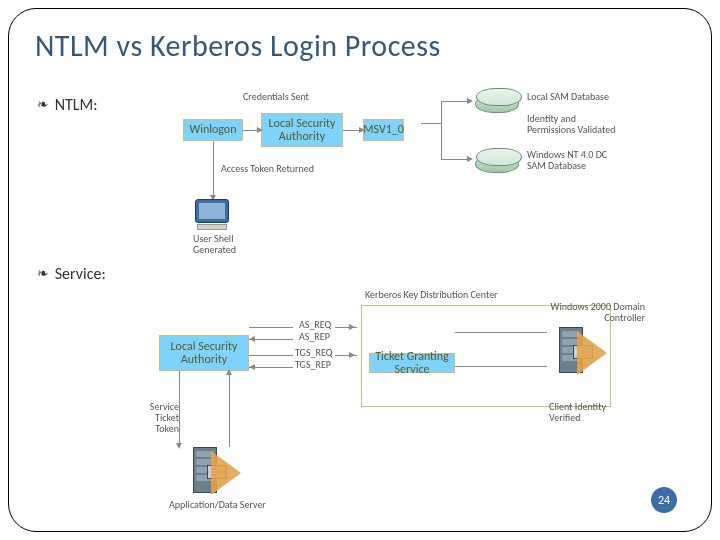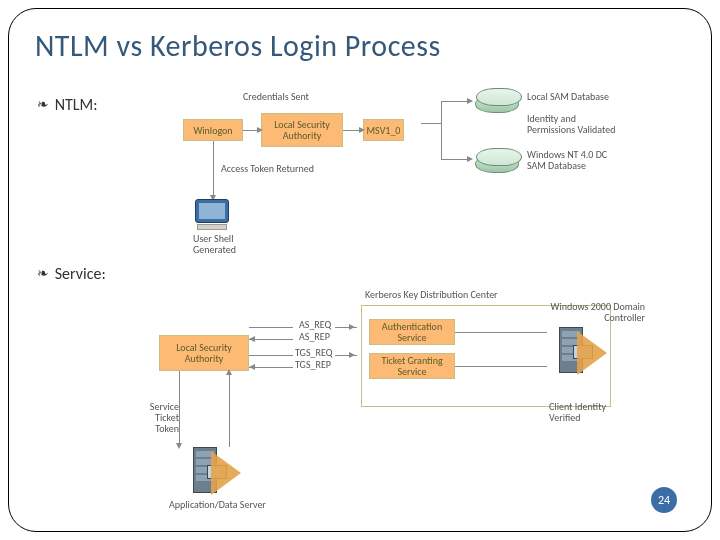--- a/index.html
+++ b/index.html
@@ -18,22 +18,22 @@
   .bullet-row .lbl { font-size: 16px; color: #333; }
   .pagenum {
     position: absolute; right: 34px; bottom: 18px;
     width: 26px; height: 26px; border-radius: 50%;
     background: #3b6ea5; color: #fff; font-size: 12px;
     display: flex; align-items: center; justify-content: center;
   }
 
   
   .box {
-    position: absolute; background: #fdba74; border: 1px solid #c9be86;
-    font-size: 10px; color: #5a5a2e; text-align: center; line-height: 1.1;
+    position: absolute; background: #7dd3fc; border: 1px solid #c9be86;
+    font-size: 12px; color: #5a5a2e; text-align: center; line-height: 1.1;
     display: flex; align-items: center; justify-content: center; padding: 2px;
   }
   .disk {
     position: absolute; width: 44px; height: 18px;
     background: linear-gradient(#cfe8d6,#9fc7a9); border: 1px solid #6a8f74; border-radius: 50%/60%;
   }
   .disk::before { content: ""; position: absolute; left: 0; top: -8px; width: 44px; height: 16px;
     background: linear-gradient(#e8f4eb,#cfe8d6); border: 1px solid #6a8f74; border-radius: 50%/60%; }
   .label {
     position: absolute; font-size: 10px; color: #555; line-height: 1.1;
@@ -132,22 +132,21 @@
   <div class="arr-r" style="left:340px; top:315px"></div>
   <div class="hline" style="left:240px; top:330px; width:44px"></div>
   <div class="arr-l" style="left:240px; top:327px"></div>
   <div class="hline" style="left:240px; top:346px; width:44px"></div>
   <div class="arr-r" style="left:340px; top:343px"></div>
   <div class="hline" style="left:240px; top:358px; width:44px"></div>
   <div class="arr-l" style="left:240px; top:355px"></div>
   <div class="hline" style="left:326px; top:318px; width:22px"></div>
   <div class="hline" style="left:326px; top:346px; width:22px"></div>
 
-  <div class="box" style="left:360px; top:310px; width:86px; height:26px">Authentication Service</div>
-  <div class="box" style="left:360px; top:344px; width:86px; height:26px">Ticket Granting Service</div>
+  <div class="box" style="left:360px; top:344px; width:86px; height:20px">Ticket Granting Service</div>
 
   <div class="label" style="left:540px; top:292px; width:96px; text-align:right">Windows 2000 Domain Controller</div>
   <div class="server" style="left:542px; top:318px">
       <div class="rack"></div>
       <div class="mon"></div>
     </div>
   <div class="label" style="left:540px; top:392px; width:70px">Client Identity Verified</div>
 
   <div class="hline" style="left:446px; top:323px; width:92px"></div>
   <div class="hline" style="left:446px; top:357px; width:92px"></div>

